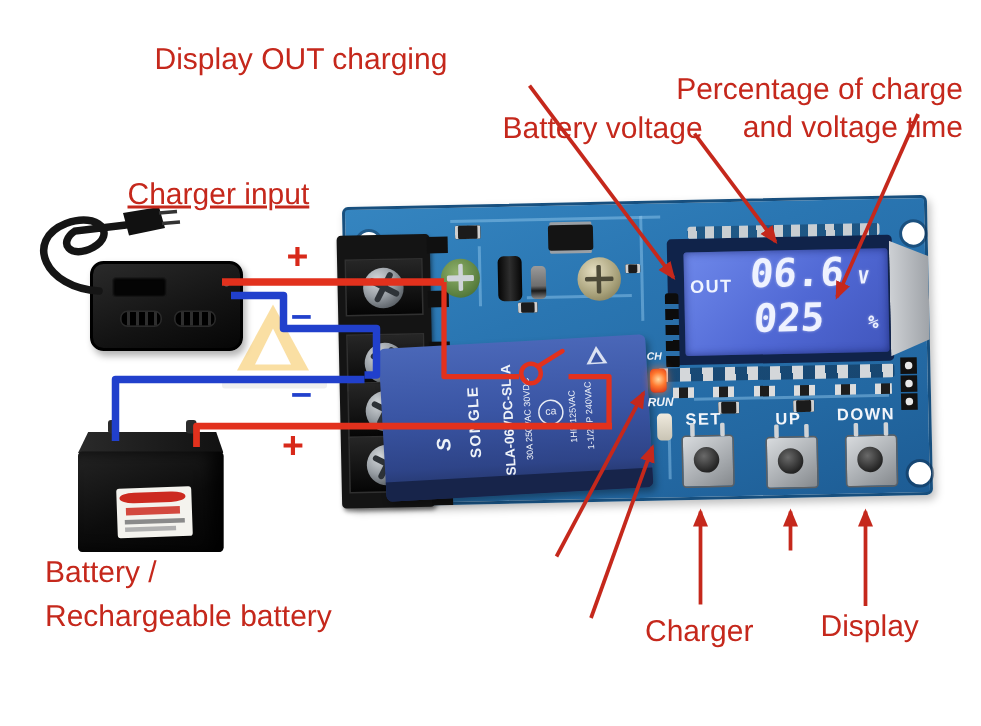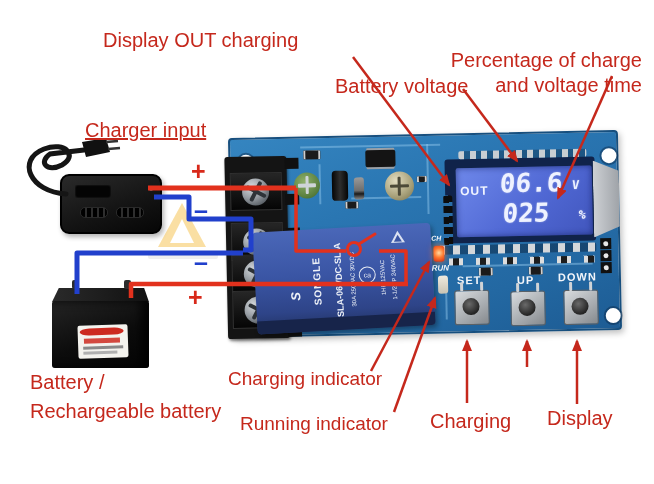--- a/index.html
+++ b/index.html
@@ -291,23 +291,21 @@
   <div class="lbl right" style="right:12px;top:13px;">
     <div>Percentage of charge</div>
     <div>and voltage time</div>
   </div>
   <div class="lbl" style="left:335px;top:74px;">Battery voltage</div>
   <div class="lbl" style="left:85px;top:118px;text-decoration:underline;">Charger input</div>
   <div class="lbl" style="left:30px;top:368px;line-height:29px;">
     <div>Battery /</div>
     <div>Rechargeable battery</div>
   </div>
-  <div class="lbl" style="left:228px;top:366px;font-size:19px;">Charging indicator</div>
-  <div class="lbl" style="left:240px;top:411px;font-size:19px;">Running indicator</div>
-  <div class="lbl" style="left:430px;top:409px;">Charging</div>
+  <div class="lbl" style="left:430px;top:409px;">Charger</div>
   <div class="lbl" style="left:547px;top:406px;">Display</div>
 
   <span class="sign plus" style="left:191px;top:157px;">+</span>
   <span class="sign minus" style="left:194px;top:196px;">–</span>
   <span class="sign minus" style="left:194px;top:248px;">–</span>
   <span class="sign plus" style="left:188px;top:283px;">+</span>
 
 </div>
 
 </body></html>

